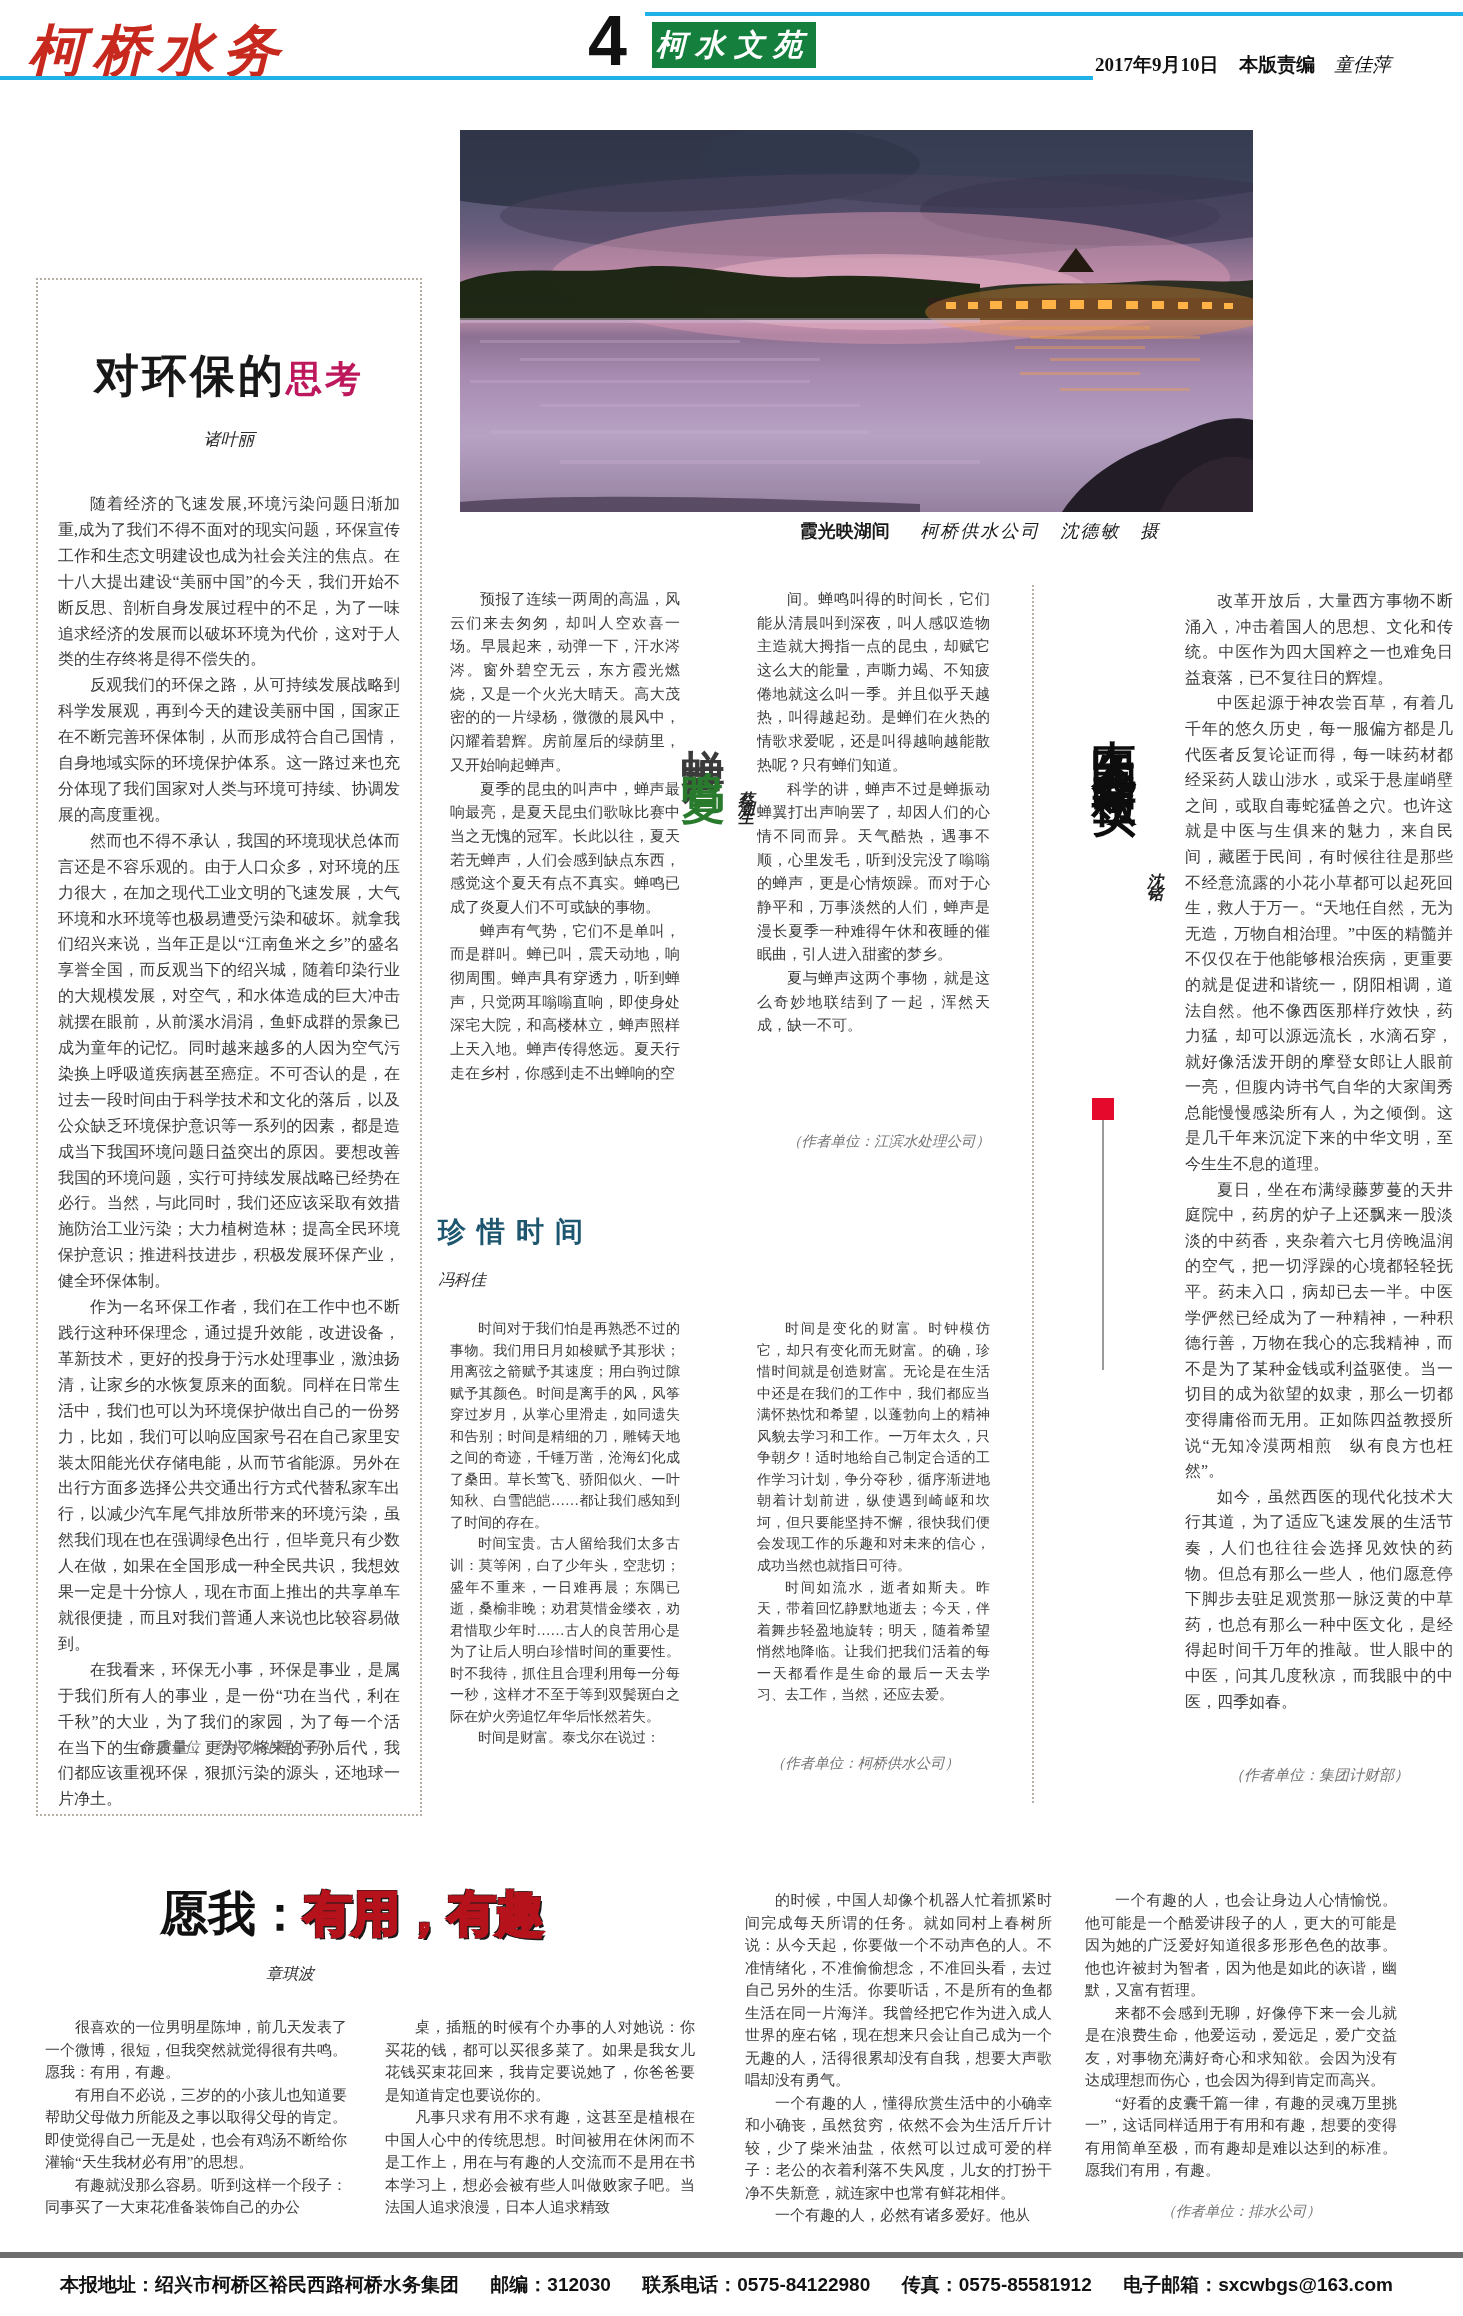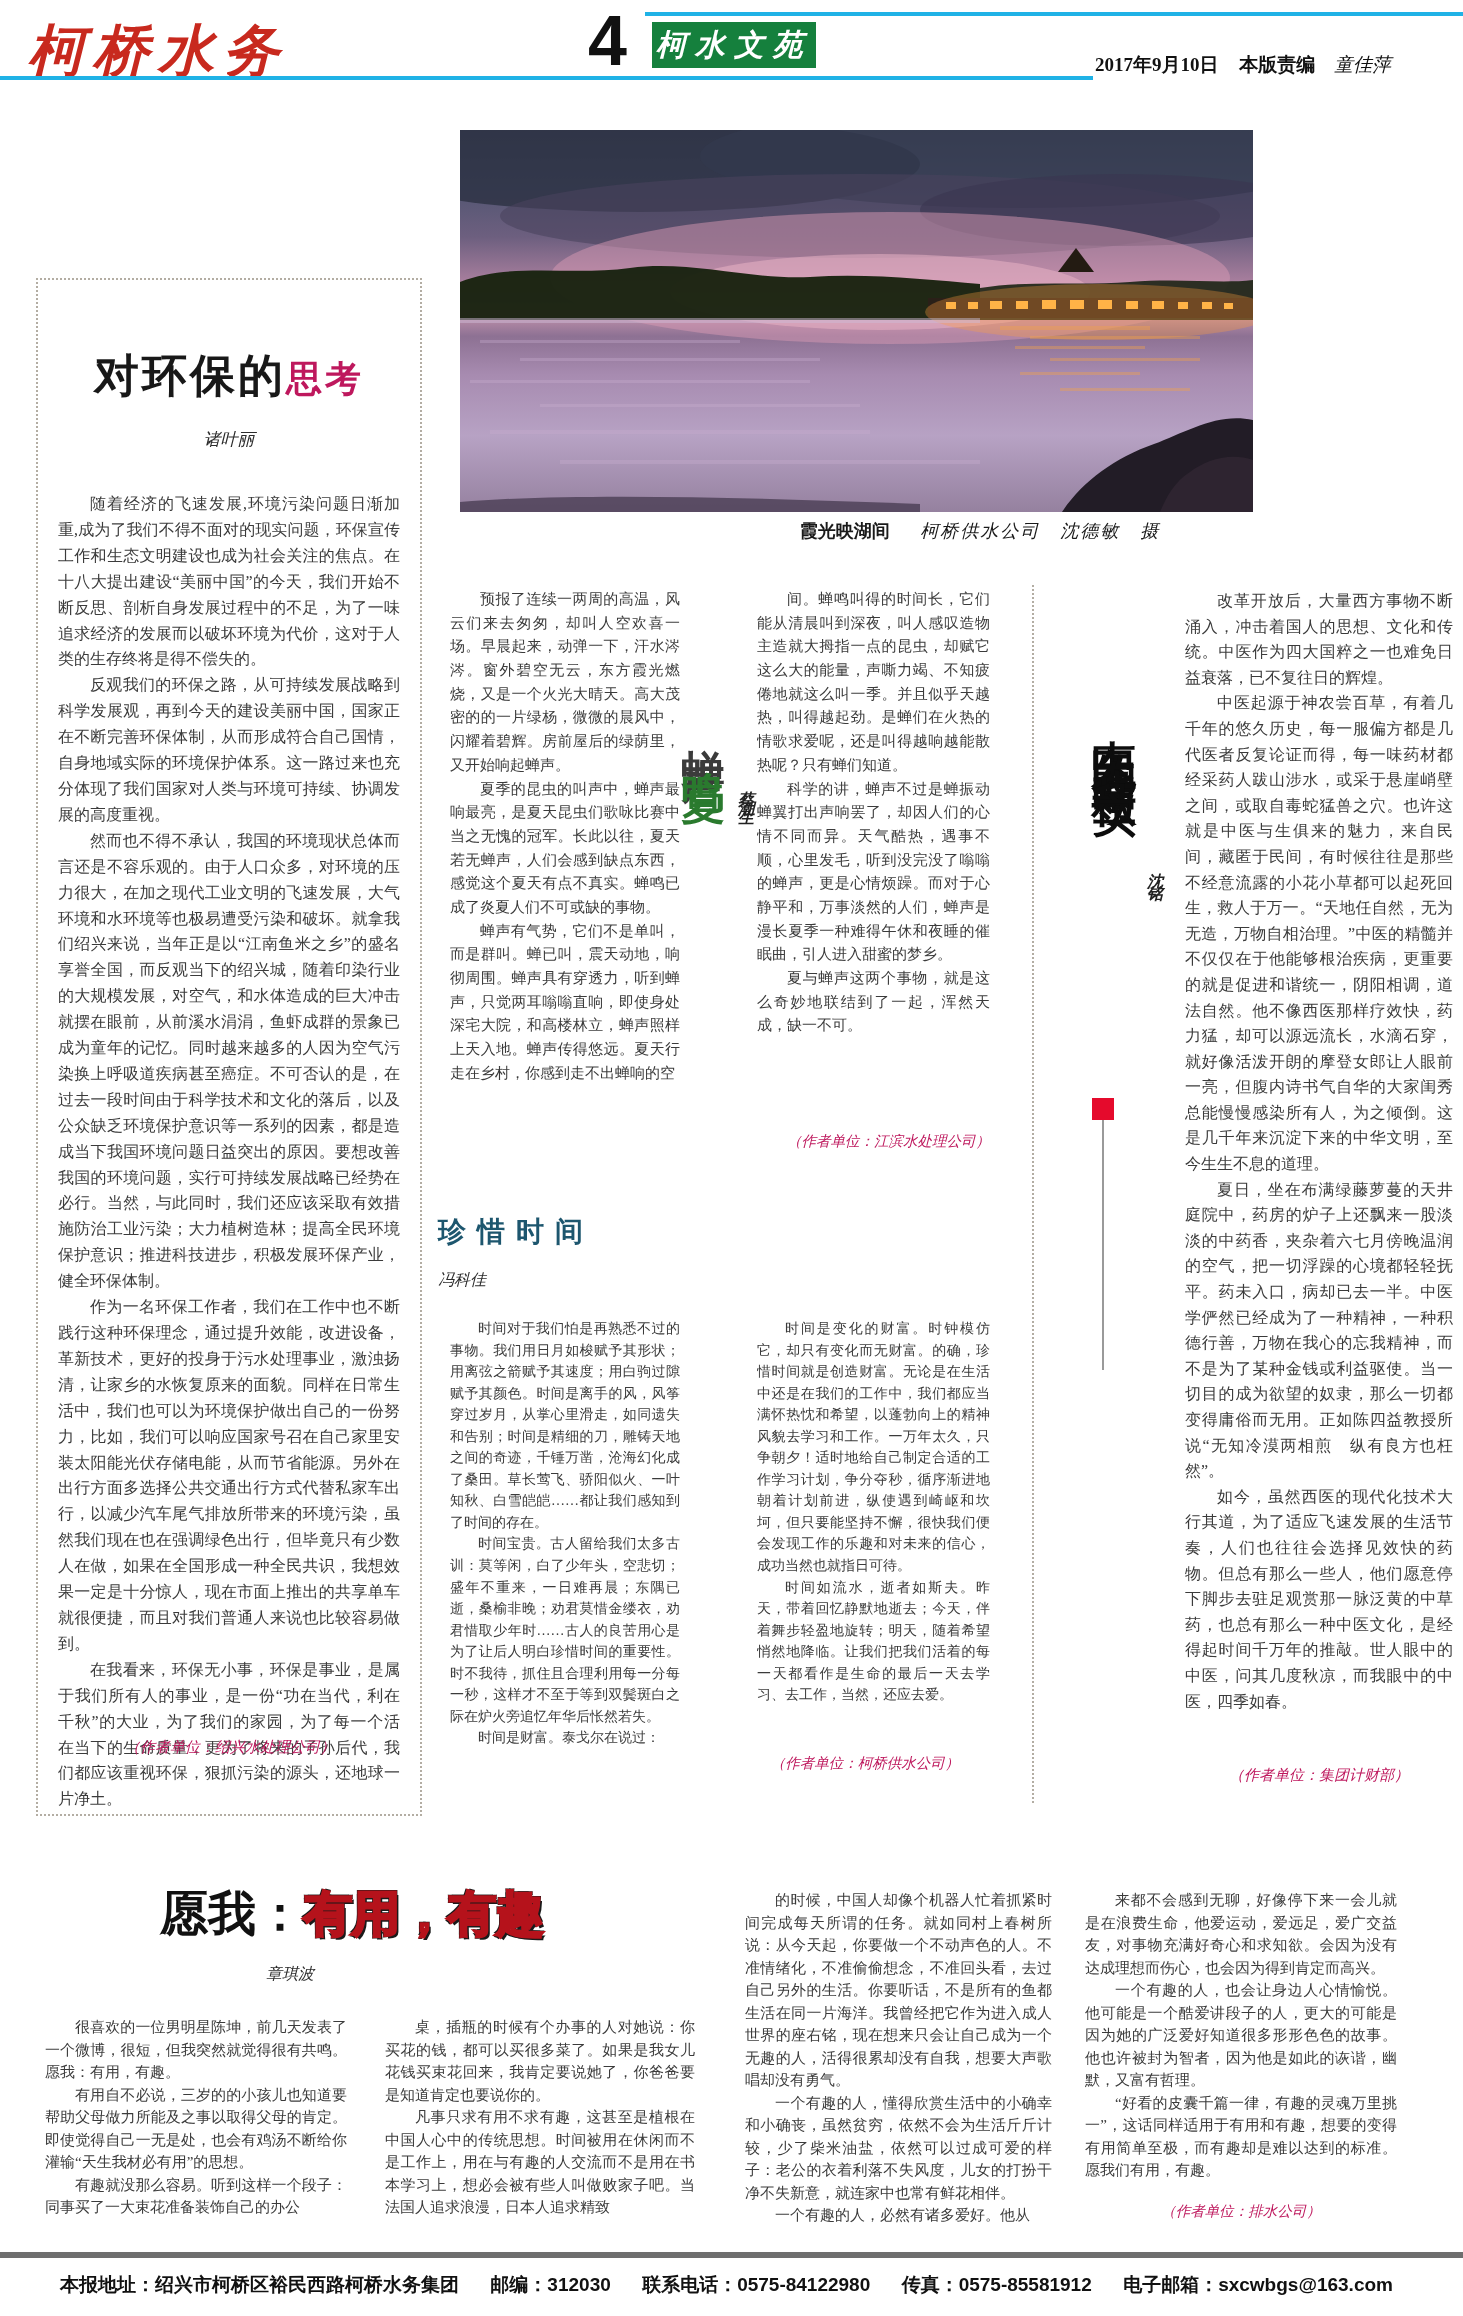--- a/index.html
+++ b/index.html
@@ -23,21 +23,21 @@
   .date-line .editor{font-style:italic;margin-left:14px;}
 
   
   .left-box{position:absolute;left:36px;top:278px;width:386px;height:1538px;
             border:2px dotted #b3ada3;padding:66px 20px 0 20px;overflow:hidden;}
   .left-title{text-align:center;font-size:45px;font-weight:600;letter-spacing:3px;color:#181818;}
   .left-title .red{color:#be185d;font-size:36px;}
   .author-line{text-align:center;font-size:17px;font-style:italic;color:#2c2c2c;margin-top:22px;}
   .left-body{margin-top:40px;font-size:16px;line-height:1.62;text-align:justify;}
   .left-body p,.colp p{margin:0;text-indent:2em;}
-  .unit{position:absolute;font-style:italic;color:#be185d;}
+  .unit{position:absolute;font-style:italic;color:#737373;}
   .unit-left{left:60px;top:1738px;width:340px;text-align:center;font-size:15px;}
 
   
   .photo{position:absolute;left:460px;top:130px;width:793px;height:382px;overflow:hidden;
      background:linear-gradient(#42475d 0%,#505571 14%,#6d5f7f 28%,#a97f9e 40%,#c393ad 48%,
                 #8d7193 54%,#a78bb0 64%,#b7a2c4 80%,#95819f 100%);}
   .photo svg{position:absolute;left:0;top:0;}
   .caption{position:absolute;left:700px;top:519px;width:560px;text-align:center;font-size:18px;
            color:#1a1a1a;white-space:nowrap;}
   .caption .cap-title{font-weight:bold;font-family:"Liberation Sans",sans-serif;}
@@ -233,22 +233,22 @@
   <div class="colp b-col b-col2" data-interactable="false">
     <p data-interactable="false">桌，插瓶的时候有个办事的人对她说：你买花的钱，都可以买很多菜了。如果是我女儿花钱买束花回来，我肯定要说她了，你爸爸要是知道肯定也要说你的。</p>
     <p data-interactable="false">凡事只求有用不求有趣，这甚至是植根在中国人心中的传统思想。时间被用在休闲而不是工作上，用在与有趣的人交流而不是用在书本学习上，想必会被有些人叫做败家子吧。当法国人追求浪漫，日本人追求精致</p>
   </div>
   <div class="colp b-col b-col3" data-interactable="false">
     <p data-interactable="false">的时候，中国人却像个机器人忙着抓紧时间完成每天所谓的任务。就如同村上春树所说：从今天起，你要做一个不动声色的人。不准情绪化，不准偷偷想念，不准回头看，去过自己另外的生活。你要听话，不是所有的鱼都生活在同一片海洋。我曾经把它作为进入成人世界的座右铭，现在想来只会让自己成为一个无趣的人，活得很累却没有自我，想要大声歌唱却没有勇气。</p>
     <p data-interactable="false">一个有趣的人，懂得欣赏生活中的小确幸和小确丧，虽然贫穷，依然不会为生活斤斤计较，少了柴米油盐，依然可以过成可爱的样子：老公的衣着利落不失风度，儿女的打扮干净不失新意，就连家中也常有鲜花相伴。</p>
     <p data-interactable="false">一个有趣的人，必然有诸多爱好。他从</p>
   </div>
   <div class="colp b-col b-col4" data-interactable="false">
+    <p data-interactable="false">一个有趣的人，也会让身边人心情愉悦。他可能是一个酷爱讲段子的人，更大的可能是因为她的广泛爱好知道很多形形色色的故事。他也许被封为智者，因为他是如此的诙谐，幽默，又富有哲理。</p>
     <p data-interactable="false">来都不会感到无聊，好像停下来一会儿就是在浪费生命，他爱运动，爱远足，爱广交益友，对事物充满好奇心和求知欲。会因为没有达成理想而伤心，也会因为得到肯定而高兴。</p>
-    <p data-interactable="false">一个有趣的人，也会让身边人心情愉悦。他可能是一个酷爱讲段子的人，更大的可能是因为她的广泛爱好知道很多形形色色的故事。他也许被封为智者，因为他是如此的诙谐，幽默，又富有哲理。</p>
     <p data-interactable="false">“好看的皮囊千篇一律，有趣的灵魂万里挑一”，这话同样适用于有用和有趣，想要的变得有用简单至极，而有趣却是难以达到的标准。愿我们有用，有趣。</p>
   </div>
   <div class="unit unit-bottom" data-interactable="false">（作者单位：排水公司）</div>
 
   <div class="footer-bar" data-interactable="false"></div>
   <div class="footer-row" data-interactable="false">
     <span data-interactable="false">本报地址：绍兴市柯桥区裕民西路柯桥水务集团</span>
     <span data-interactable="false">邮编：312030</span>
     <span data-interactable="false">联系电话：0575-84122980</span>
     <span data-interactable="false">传真：0575-85581912</span>

